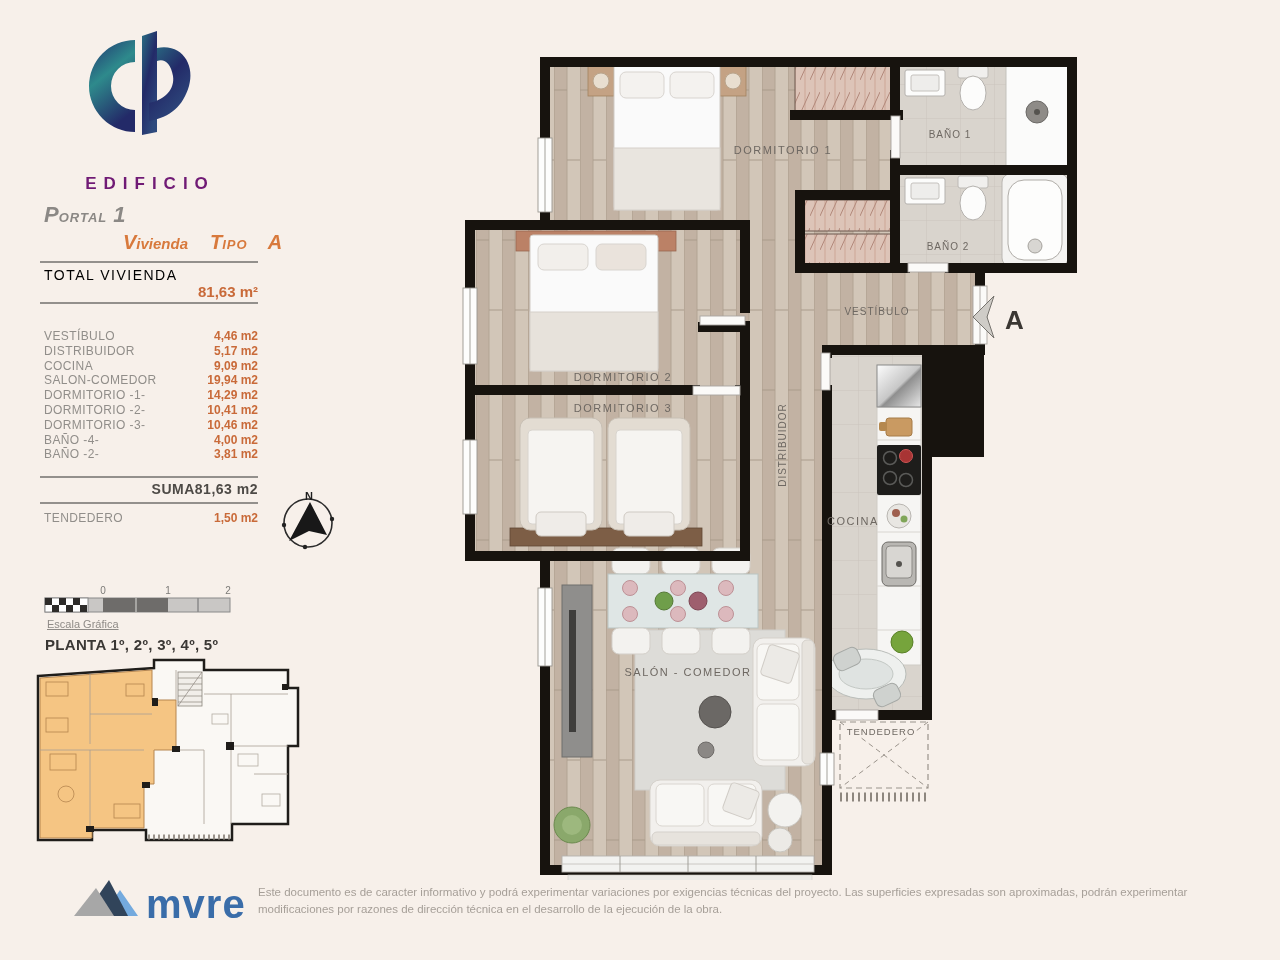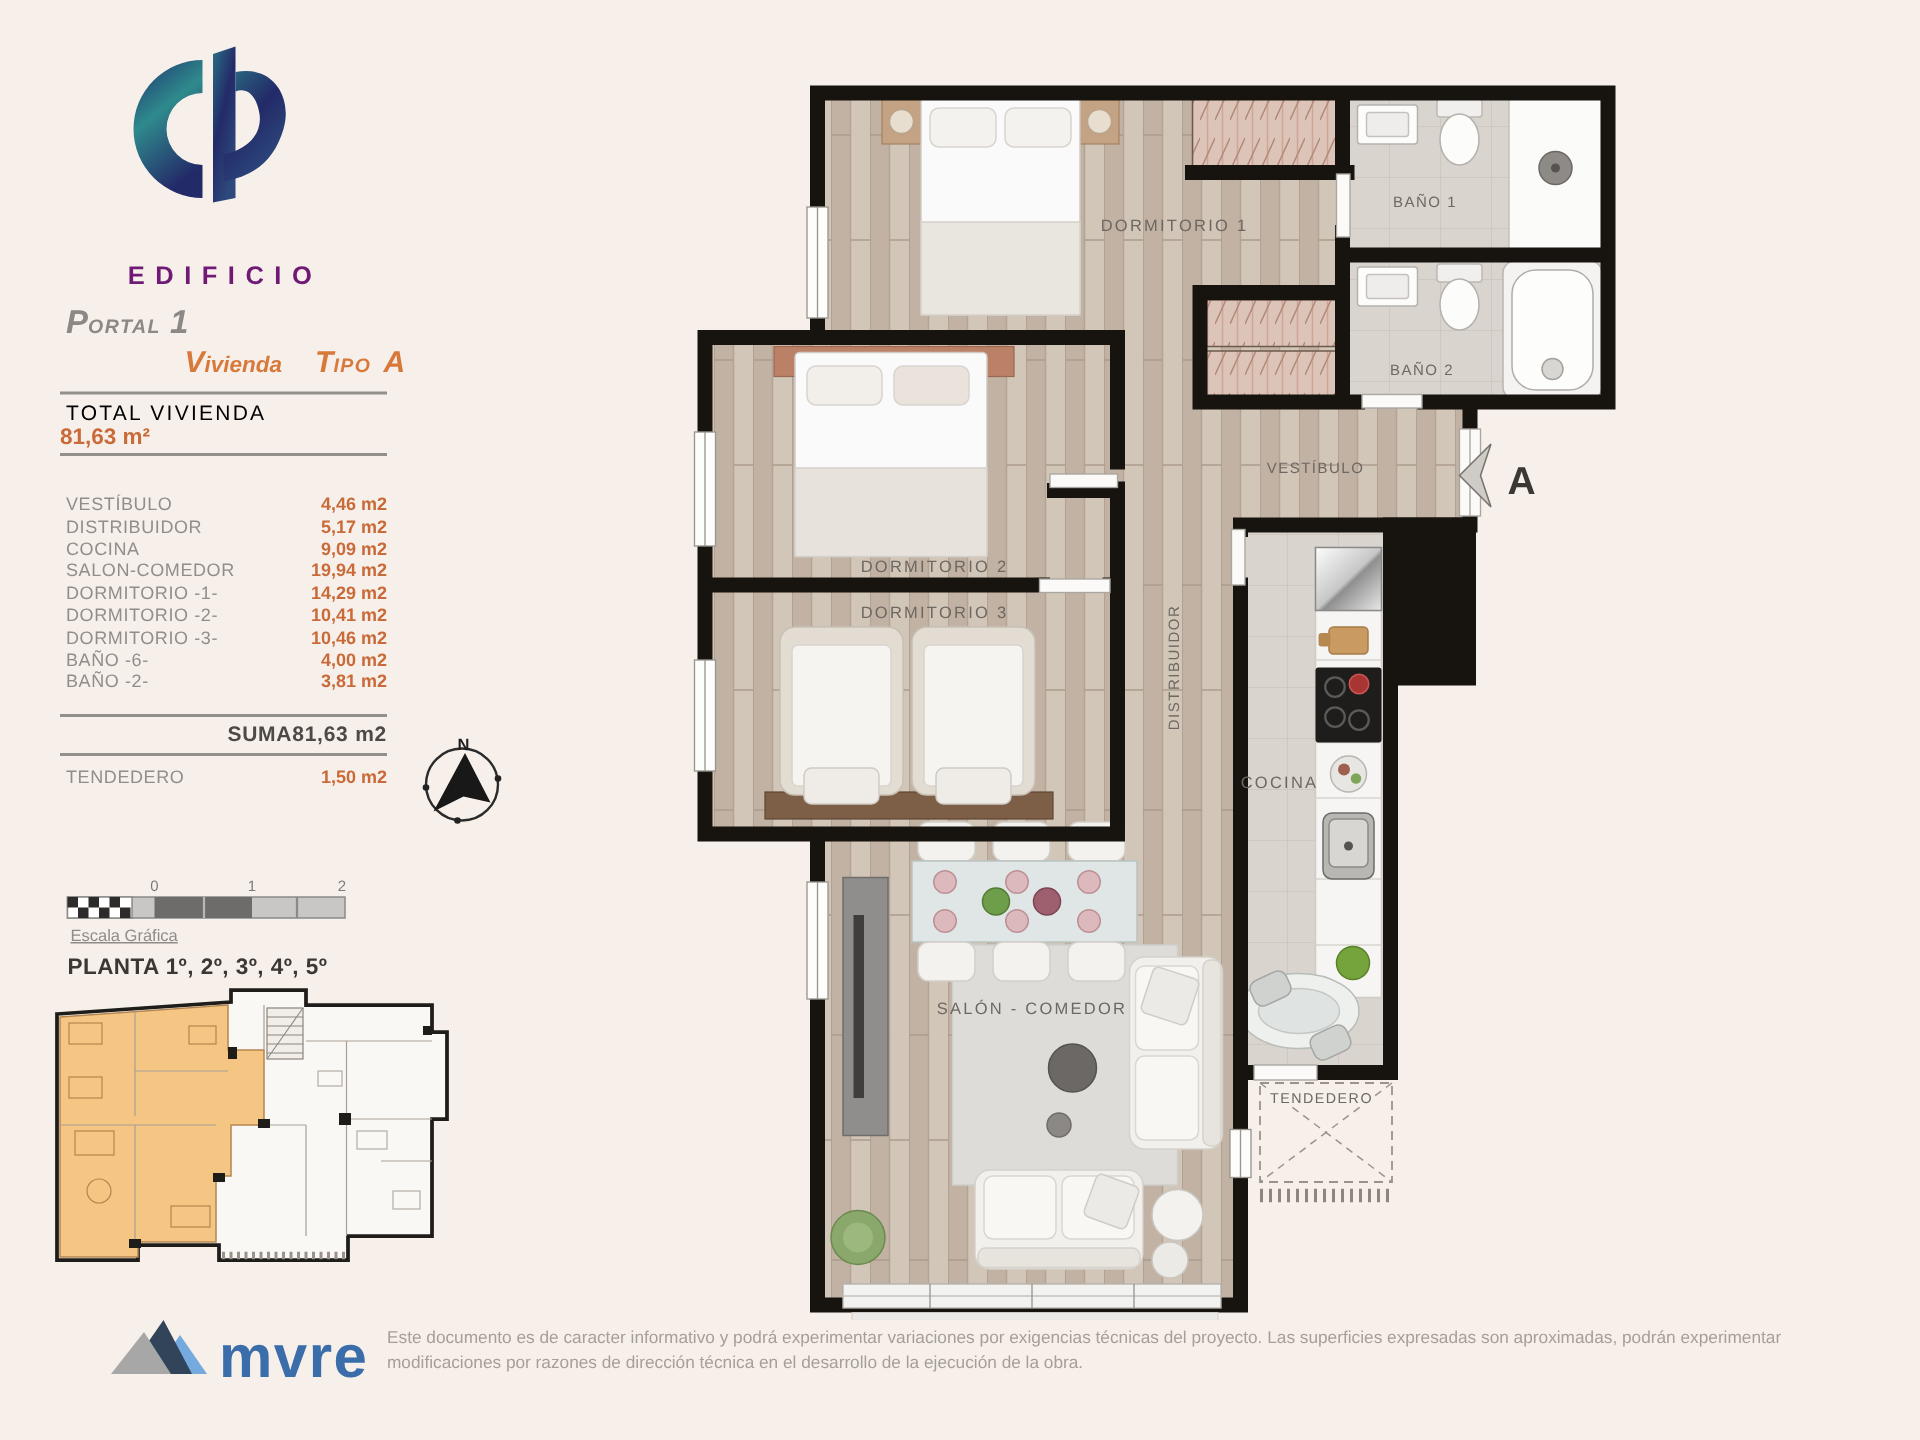--- a/index.html
+++ b/index.html
@@ -10,25 +10,25 @@
   .brand-name{left:30px;top:134px;width:240px;text-align:center;
     font-family:"Liberation Serif",serif;font-size:34px;font-weight:bold;color:#262a66;letter-spacing:2px;}
   .brand-sub{left:30px;top:174px;width:240px;text-align:center;font-size:17px;color:#701a75;letter-spacing:7px;font-weight:bold;}
   
   .portal{left:44px;top:202px;color:#8b8885;font-style:italic;font-weight:bold;}
   .pt-big{font-size:22px;}
   .pt-sm{font-size:13px;letter-spacing:1px;margin-right:6px;margin-top:48px;}
   .vivienda{left:123px;top:231px;color:#d8793c;font-style:italic;font-weight:bold;}
   .vv-big{font-size:20px;}
   .vv-low{font-size:15px;margin-right:22px;}
-  .vv-sm{font-size:13px;letter-spacing:1px;margin-right:8px;}
+  .vv-sm{font-size:13px;letter-spacing:1px;margin-right:20px;}
   
   .rule{left:40px;width:218px;height:2px;background:#93908c;}
   .total-label{left:44px;top:267px;font-size:14px;color:#000000;letter-spacing:1.5px;}
-  .total-value{left:40px;top:283px;width:218px;font-size:15px;font-weight:bold;color:#c96a39;}
+  .total-value{left:40px;top:283px;width:218px;text-align:right;font-size:15px;font-weight:bold;color:#c96a39;}
   .rows{left:44px;top:329px;width:214px;}
   .srow{display:flex;justify-content:space-between;height:14.8px;font-size:12px;line-height:14.8px;}
   .srow .lbl{color:#918e8a;letter-spacing:0.4px;}
   .srow .val{color:#c96a39;font-weight:bold;}
   .suma-row{left:44px;top:481px;width:214px;display:flex;justify-content:flex-end;
     font-size:14px;font-weight:bold;color:#4d4a46;letter-spacing:0.5px;}
   .tend-row{left:44px;top:511px;width:214px;display:flex;justify-content:space-between;font-size:12px;}
   .tend-row .lbl{color:#918e8a;letter-spacing:0.4px;}
   .tend-row .val{color:#c96a39;font-weight:bold;}
   
@@ -102,21 +102,21 @@
       </div>
     <div class="srow">
         <span class="lbl">DORMITORIO -2-</span>
         <span class="val">10,41 m2</span>
       </div>
     <div class="srow">
         <span class="lbl">DORMITORIO -3-</span>
         <span class="val">10,46 m2</span>
       </div>
     <div class="srow">
-        <span class="lbl">BAÑO -6-</span>
+        <span class="lbl">BAÑO -4-</span>
         <span class="val">4,00 m2</span>
       </div>
     <div class="srow">
         <span class="lbl">BAÑO -2-</span>
         <span class="val">3,81 m2</span>
       </div>
   </div>
 
   <div class="abs rule" style="top:476px"></div>
   <div class="abs suma-row">

